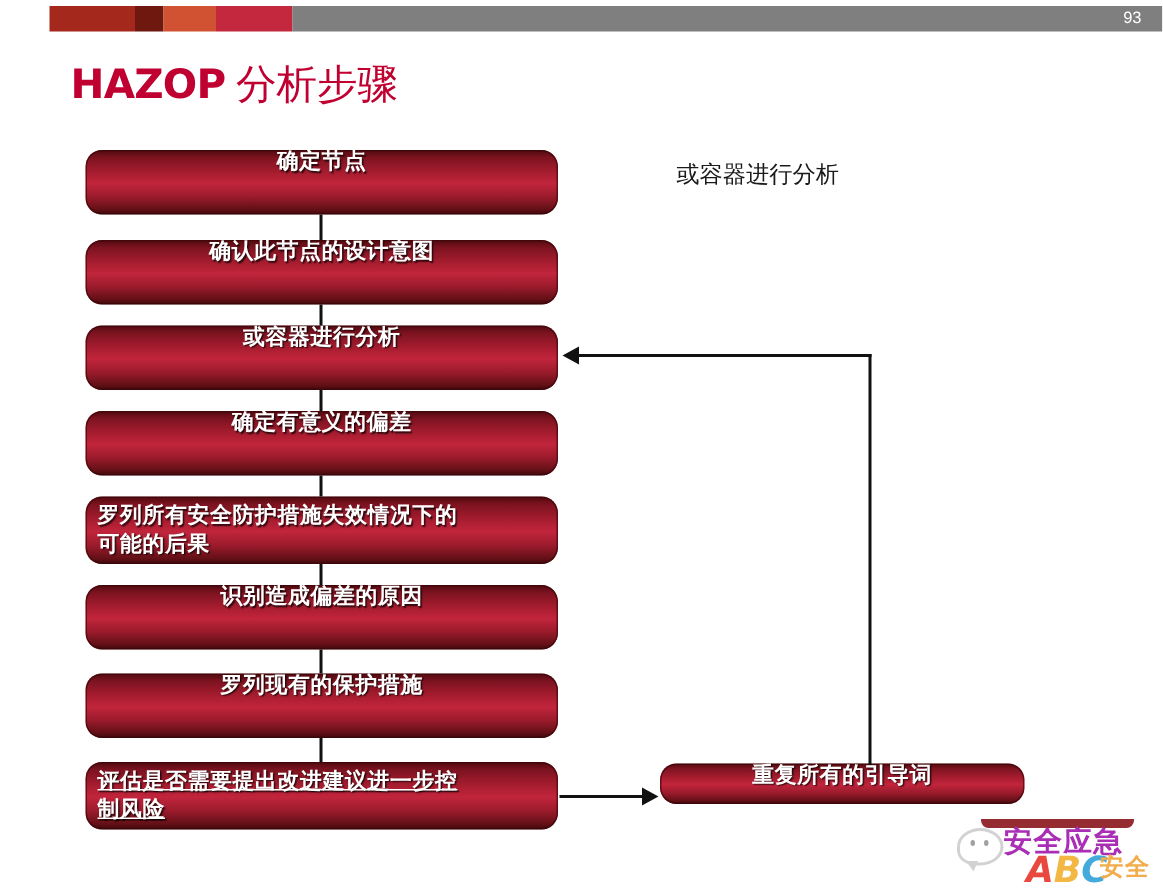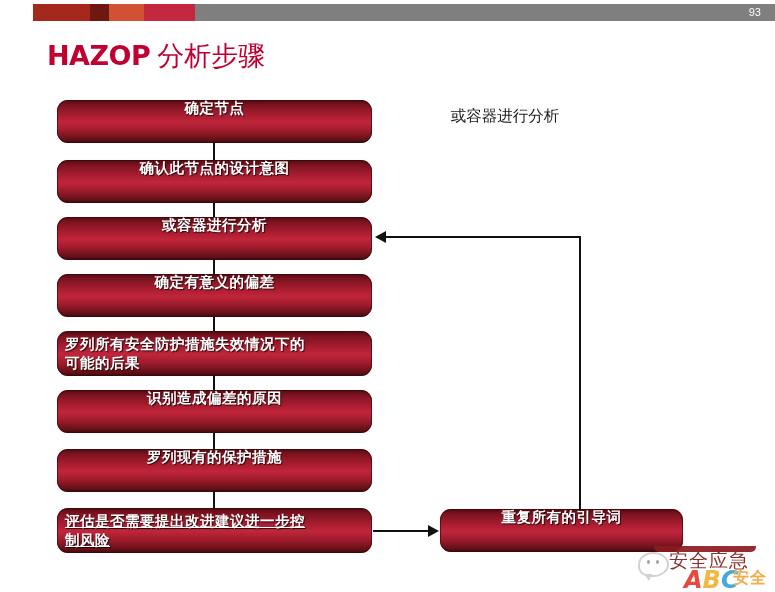--- a/index.html
+++ b/index.html
@@ -174,22 +174,22 @@
     background: #9a9a9a;
     border-radius: 50%;
   }
   .wm-eye.l { left: 7px; }
   .wm-eye.r { left: 16px; }
   #wm-cn1 {
     position: absolute;
     left: 33px;
     top: 2px;
     font-size: 19px;
-    font-weight: normal;
-    color: #7f1d1d;
+    font-weight: bold;
+    color: #a21caf;
     letter-spacing: 1px;
     white-space: nowrap;
     font-family: "DejaVu Sans", sans-serif;
   }
   #wm-abc {
     position: absolute;
     left: 48px;
     top: 20px;
     font-size: 24px;
     font-weight: bold;
@@ -269,21 +269,21 @@
 
   <div class="flowbox" style="left:57px; top:449px; width:315px; height:43px;">
     <span class="lbl">罗列现有的保护措施</span>
   </div>
 
   <div class="flowbox" style="left:57px; top:508px; width:315px; height:45px; flex-direction:column; line-height:19px;text-decoration:underline;">
     <span class="lbl">评估是否需要提出改进建议进一步控</span>
     <span class="lbl">制风险</span>
   </div>
 
-  <div class="flowbox" style="left:440px; top:509px; width:243px; height:43px;">
+  <div class="flowbox" style="left:440px; top:509px; width:243px; height:27px;">
     <span class="lbl">重复所有的引导词</span>
   </div>
 
   <div class="vline" style="left:213px; top:143px;  height:17px;"></div>
   <div class="vline" style="left:213px; top:203px;  height:14px;"></div>
   <div class="vline" style="left:213px; top:260px;  height:14px;"></div>
   <div class="vline" style="left:213px; top:317px;  height:14px;"></div>
   <div class="vline" style="left:213px; top:376px;  height:14px;"></div>
   <div class="vline" style="left:213px; top:433px;  height:16px;"></div>
   <div class="vline" style="left:213px; top:492px;  height:16px;"></div>

